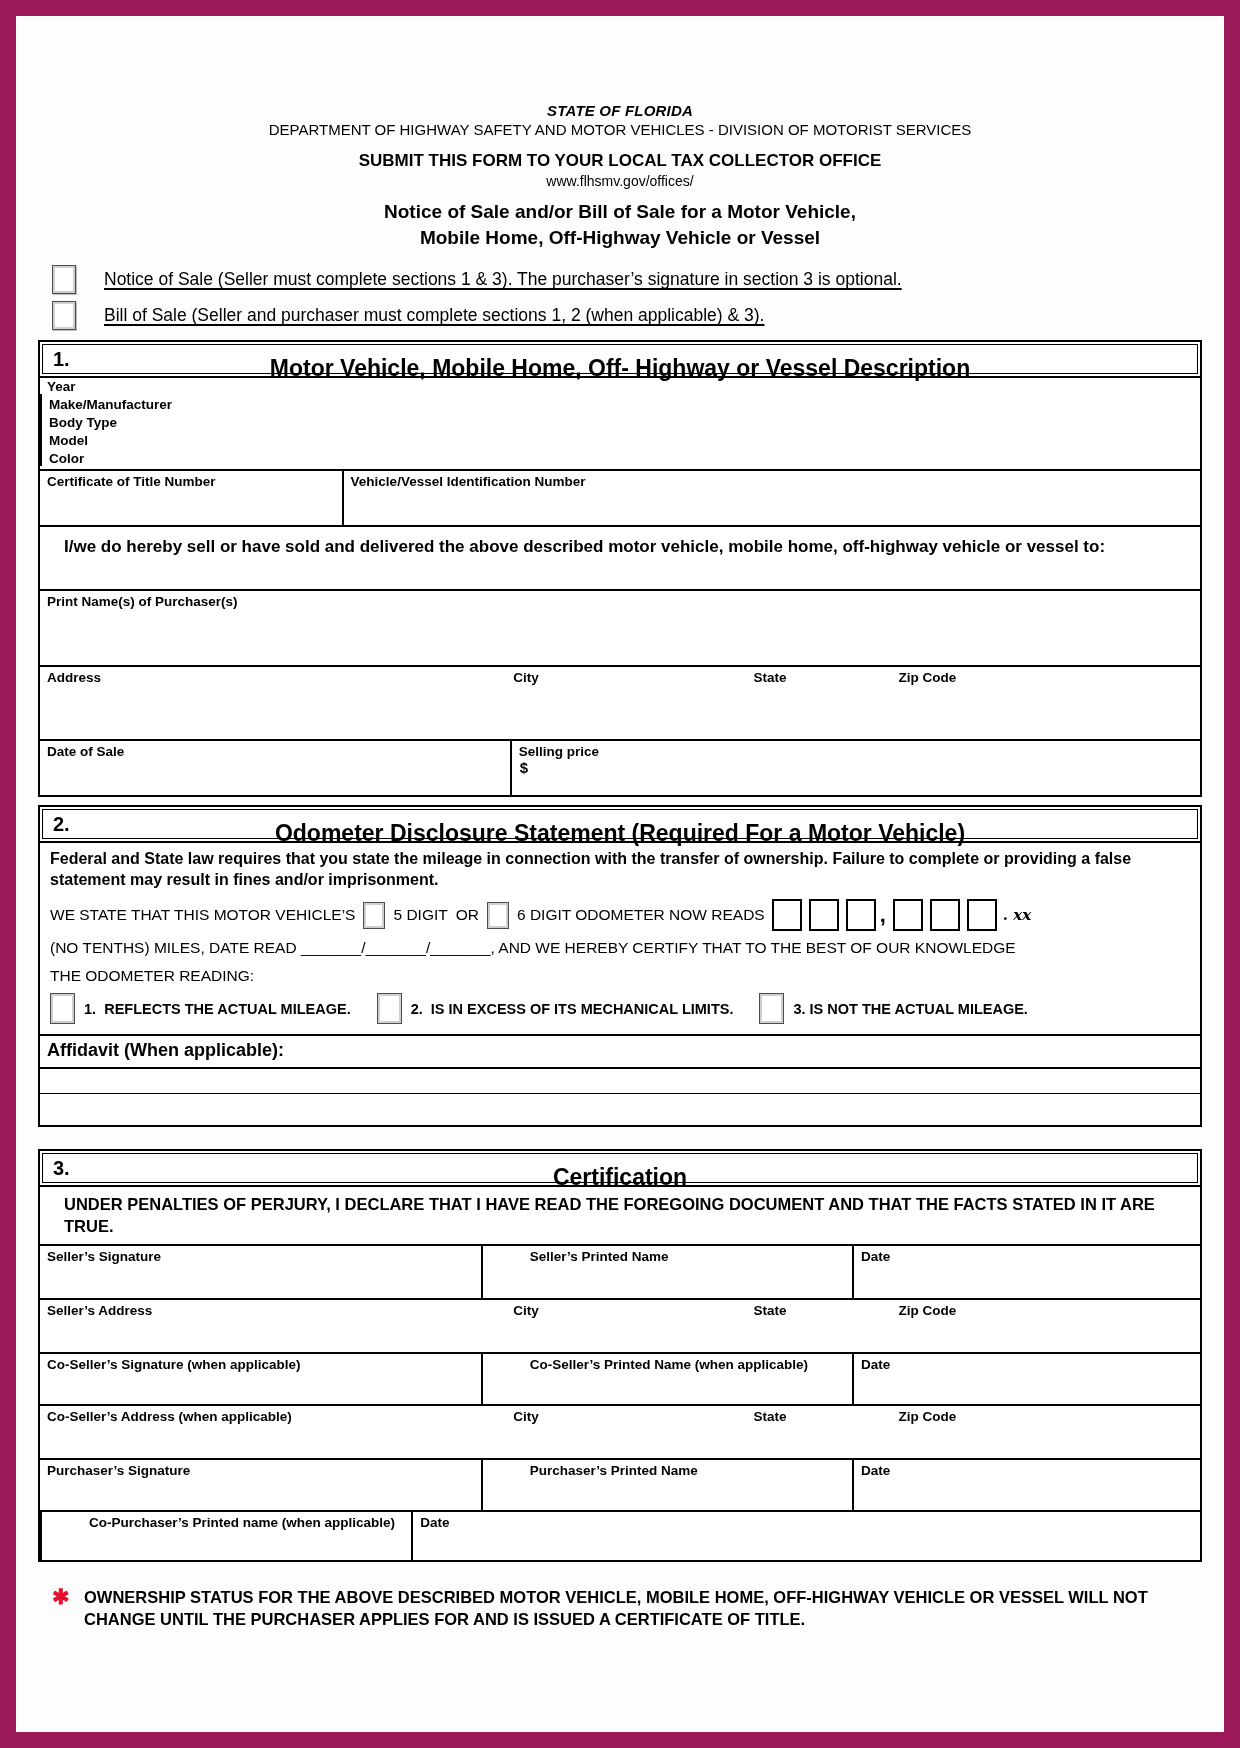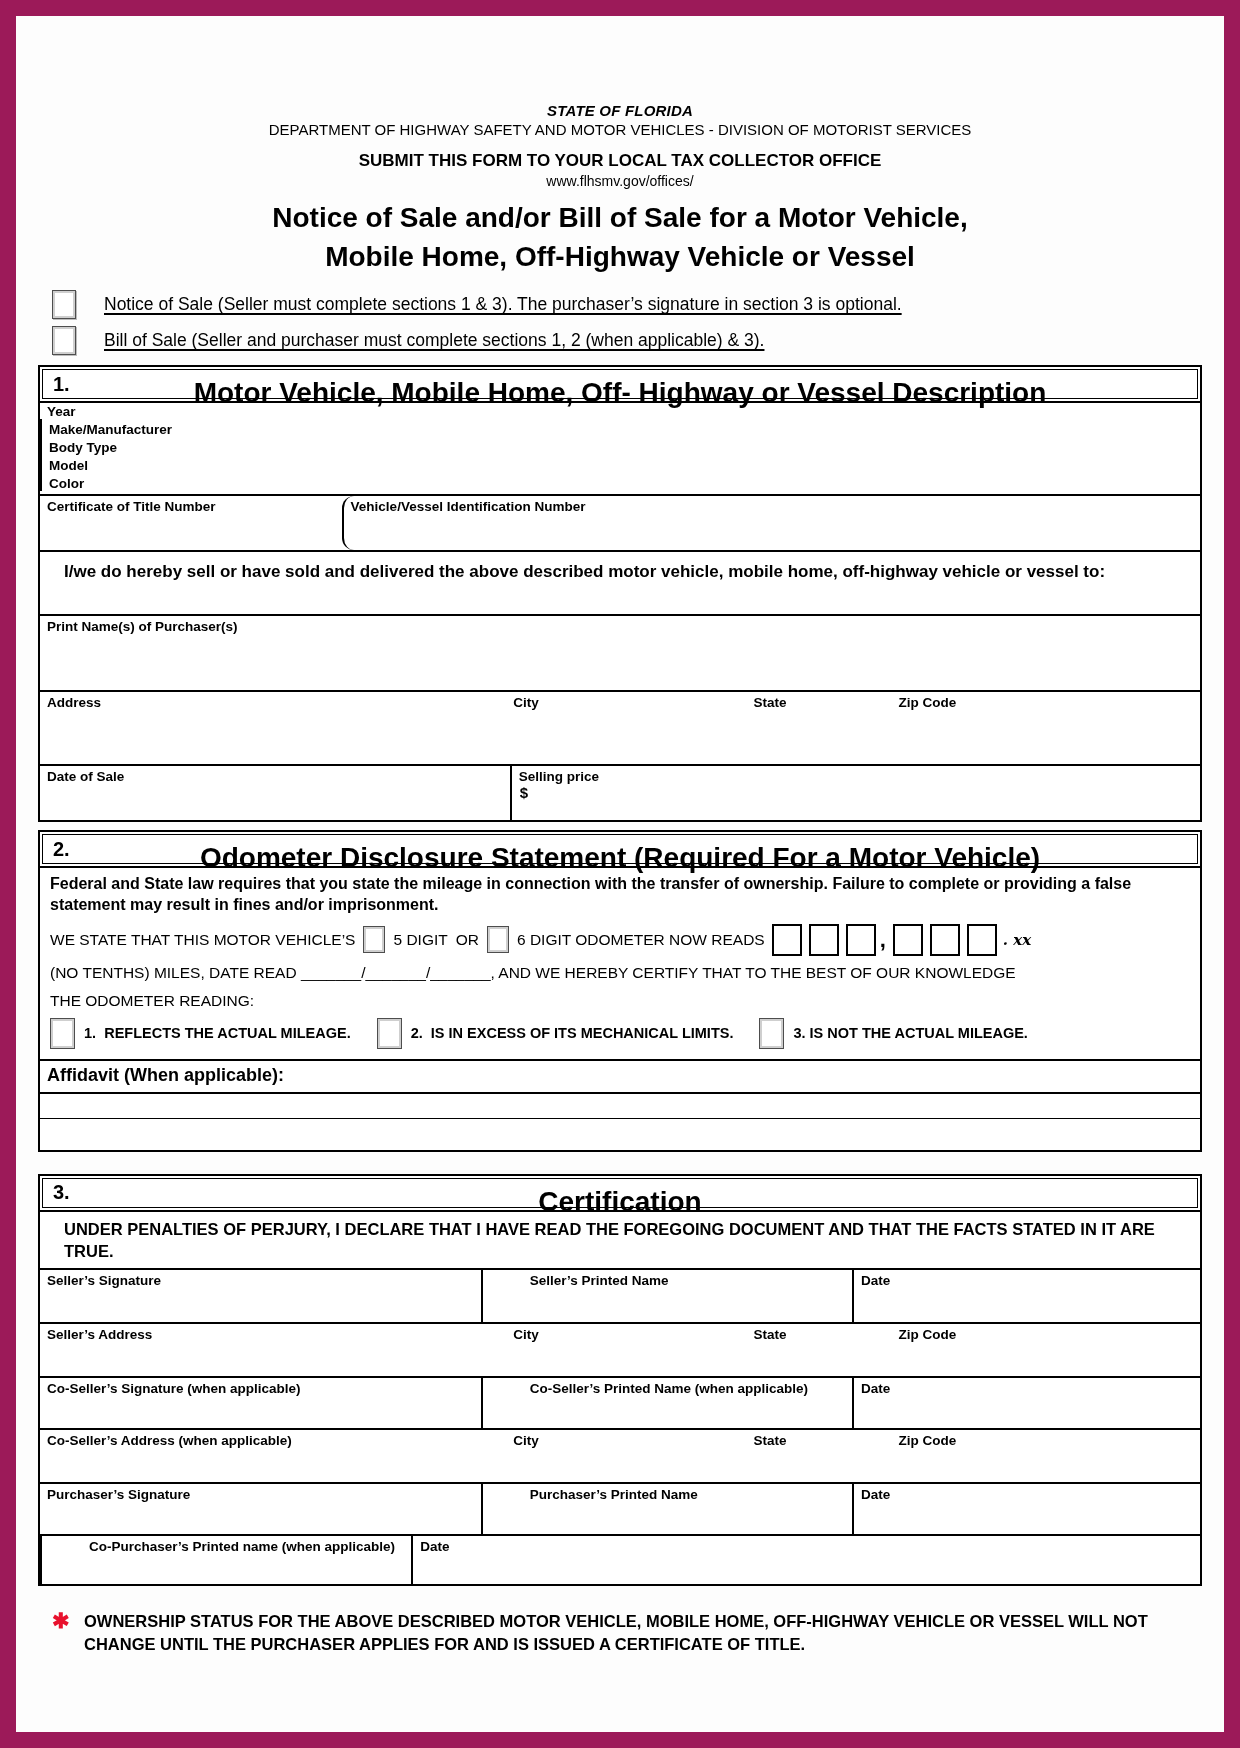--- a/index.html
+++ b/index.html
@@ -13,52 +13,52 @@
     position:relative;
   }
   .content { padding:86px 22px 0 22px; }
 
   
   .hdr { text-align:center; }
   .hdr-state { font-size:15px; font-weight:bold; letter-spacing:.2px;font-style:italic; }
   .hdr-dept { font-size:15px; margin-top:2px; }
   .hdr-submit { font-size:17px; font-weight:bold; margin-top:13px; }
   .hdr-url { font-size:14px; margin-top:2px; }
-  .hdr-title { font-size:28px; font-weight:bold; margin-top:10px; line-height:1.38;text-align:center; }
+  .hdr-title { font-size:19px; font-weight:bold; margin-top:10px; line-height:1.38;text-align:center; }
 
   
   .opts { margin:14px 0 10px 14px; }
   .opt-row { display:flex; align-items:center; margin-bottom:7px; }
   .cb3d {
     width:24px; height:29px; background:#fff;
     border:1px solid #4d4d4d;
     box-shadow: inset 0 0 0 2px #cfcfcf, 1px 1px 0 #bdbdbd;
     flex:0 0 auto;
   }
   .opt-label {
     margin-left:28px; font-size:17.5px;
     text-decoration:underline; text-decoration-thickness:2px; text-underline-offset:3px;
   }
 
   
   .sec { border:2px solid #000; margin-top:8px; background:#fff; }
   .sec-header { border:2px solid #000; margin:-2px; padding:2px; }
   .sec-header-inner { border:1px solid #000; position:relative; height:30px; display:flex; align-items:center; }
   .sec-num { font-size:20px; font-weight:bold; padding-left:10px; }
-  .sec-title { position:absolute; left:0; right:0; text-align:center; font-size:28px; font-weight:bold;margin-top:18px; }
+  .sec-title { position:absolute; left:0; right:0; text-align:center; font-size:23px; font-weight:bold;margin-top:18px; }
 
   .flabel { font-size:13.5px; font-weight:bold; padding:3px 0 0 7px; }
   .cells { display:flex; border-top:2px solid #000; }
   .cells > div + div { border-left:2px solid #000; }
 
   
   .r-desc { height:93px; }
   .r-desc .c1{width:16%;} .r-desc .c2{width:23.5%;} .r-desc .c3{width:16.5%;} .r-desc .c4{width:17.3%;} .r-desc .c5{width:26.7%;}
   .r-title { height:56px; }
-  .r-title .c1{width:26%;} .r-title .c2{width:74%;border-radius:12px;}
+  .r-title .c1{width:26%;} .r-title .c2{width:74%;}
   .r-statement { border-top:2px solid #000; padding:9px 10px 8px 24px; font-size:17px; font-weight:bold; line-height:1.35; height:64px; }
   .r-name { border-top:2px solid #000; height:76px; }
   .r-addr { border-top:2px solid #000; height:74px; position:relative; }
   .addr-label { position:absolute; top:3px; font-size:13.5px; font-weight:bold; }
   .r-dateprice { display:flex; border-top:2px solid #000; height:56px; }
   .r-dateprice .c1 { width:40.5%; }
   .r-dateprice .c2 { width:59.5%; border-left:2px solid #000; }
   .dollar { font-size:15px; font-weight:bold; padding-left:8px; }
 
   

